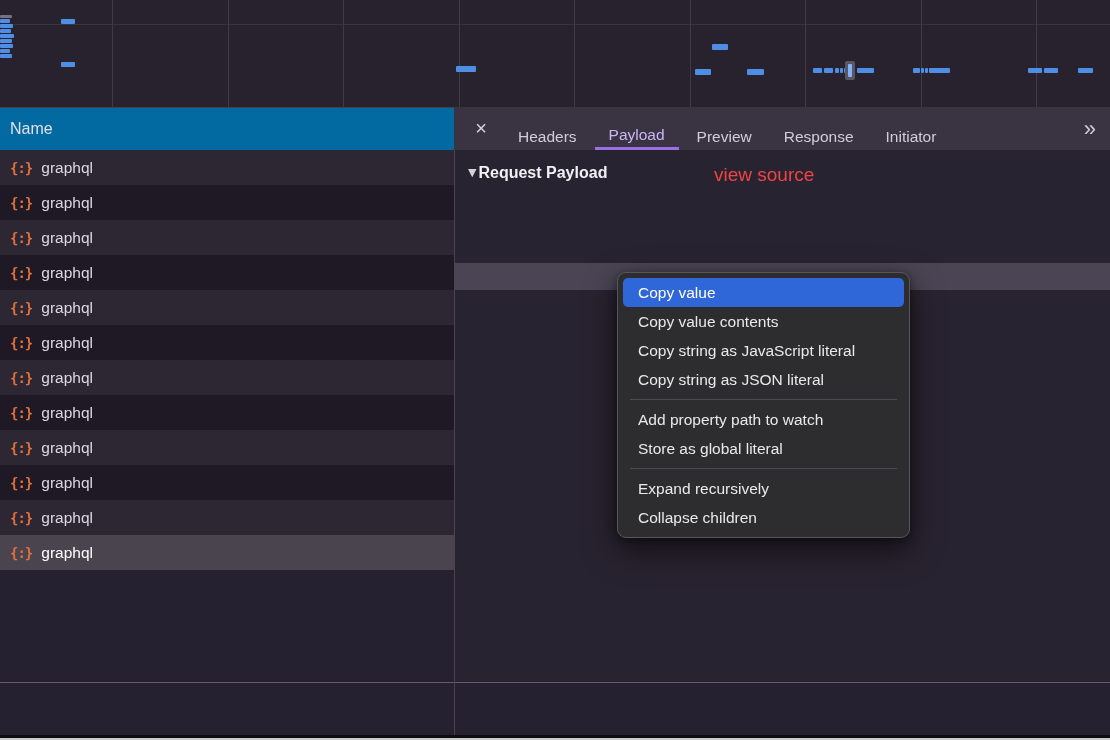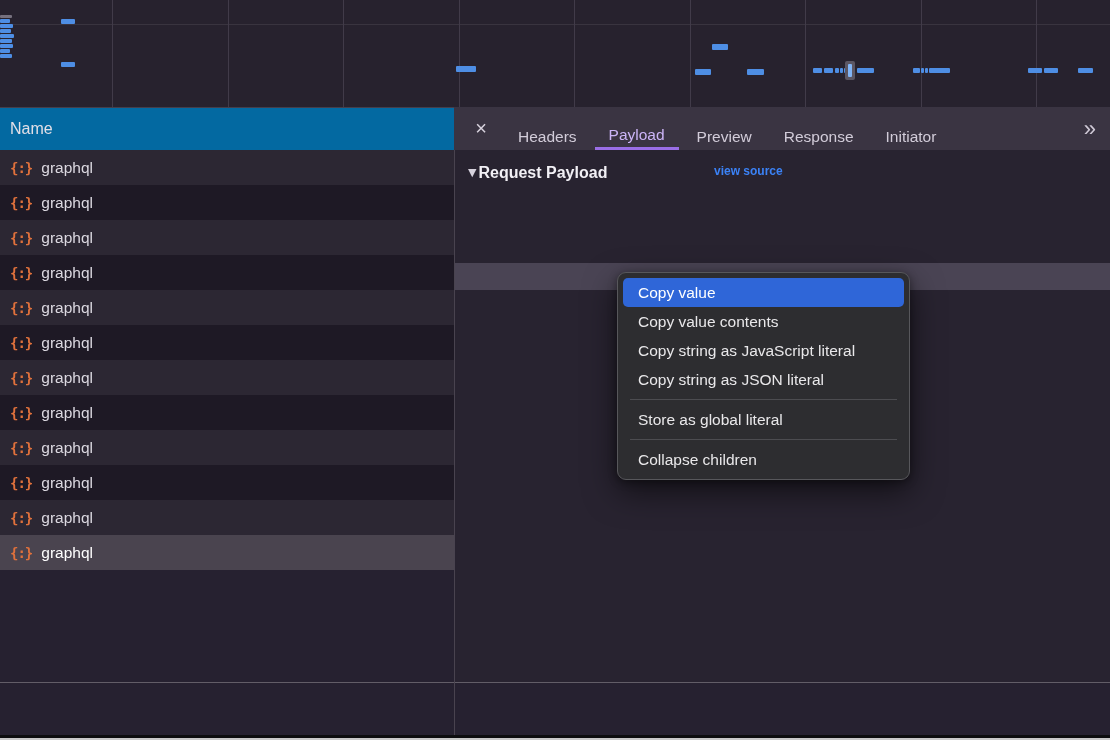--- a/index.html
+++ b/index.html
@@ -45,21 +45,21 @@
   
   #v-divider { position:absolute; left:454px; top:150px; width:1px; height:585px; background:#49434f; z-index:2; }
   #footer-line { position:absolute; left:0; top:682px; width:1110px; height:1px; background:#625d67; z-index:1; }
   #footer { position:absolute; left:0; top:683px; width:1110px; height:52px; background:#262130; }
   #bottom-strip-dark { position:absolute; left:0; top:735px; width:1110px; height:3px; background:#0d0d0f; }
   #bottom-strip-light { position:absolute; left:0; top:738px; width:1110px; height:2px; background:#c9c9c9; }
   
   #details { position:absolute; left:455px; top:150px; width:655px; height:532px; background:#282330;text-align:center; }
   .payload-header { position:absolute; left:13px; top:14px; height:20px; color:#f2f0f5; font-size:16px; font-weight:bold; white-space:nowrap; }
   .payload-header .glyph { font-size:11px; position:relative; top:-2px; margin-right:2px; color:#d6d2dd; }
-  .view-source { position:absolute; left:259px; top:14px; color:#3b82f6; font-size:12px; font-weight:bold; white-space:nowrap; }
+  .view-source { position:absolute; left:259px; top:14px; color:#ef4444; font-size:19px; font-weight:normal; white-space:nowrap; }
   .json-row { position:absolute; left:0; width:655px; height:27px; line-height:27px;
               font-family:"DejaVu Sans Mono", monospace; font-size:17px; letter-spacing:0.3px;
               white-space:pre; overflow:hidden; color:#d8d5de; }
   .row-preview { top:56px; }
   .row-op { top:87px; }
   .row-query { top:113px; background:#4a4454; }
   .row-vars { top:142px; }
   .glyph { font-family:"DejaVu Sans", sans-serif; }
   
   #context-menu { position:absolute; left:617px; top:272px; width:293px; box-sizing:border-box;
@@ -215,16 +215,18 @@
 <div id="footer"></div>
 <div id="bottom-strip-dark"></div>
 <div id="bottom-strip-light"></div>
 
 <div id="context-menu">
     <div class="menu-item highlighted">Copy value</div>
     <div class="menu-item">Copy value contents</div>
     <div class="menu-item">Copy string as JavaScript literal</div>
     <div class="menu-item">Copy string as JSON literal</div>
     <div class="menu-sep"></div>
+    <div class="menu-item">Add property path to watch</div>
     <div class="menu-item">Store as global literal</div>
     <div class="menu-sep"></div>
+    <div class="menu-item">Expand recursively</div>
     <div class="menu-item">Collapse children</div>
   </div>
 
 </body></html>

